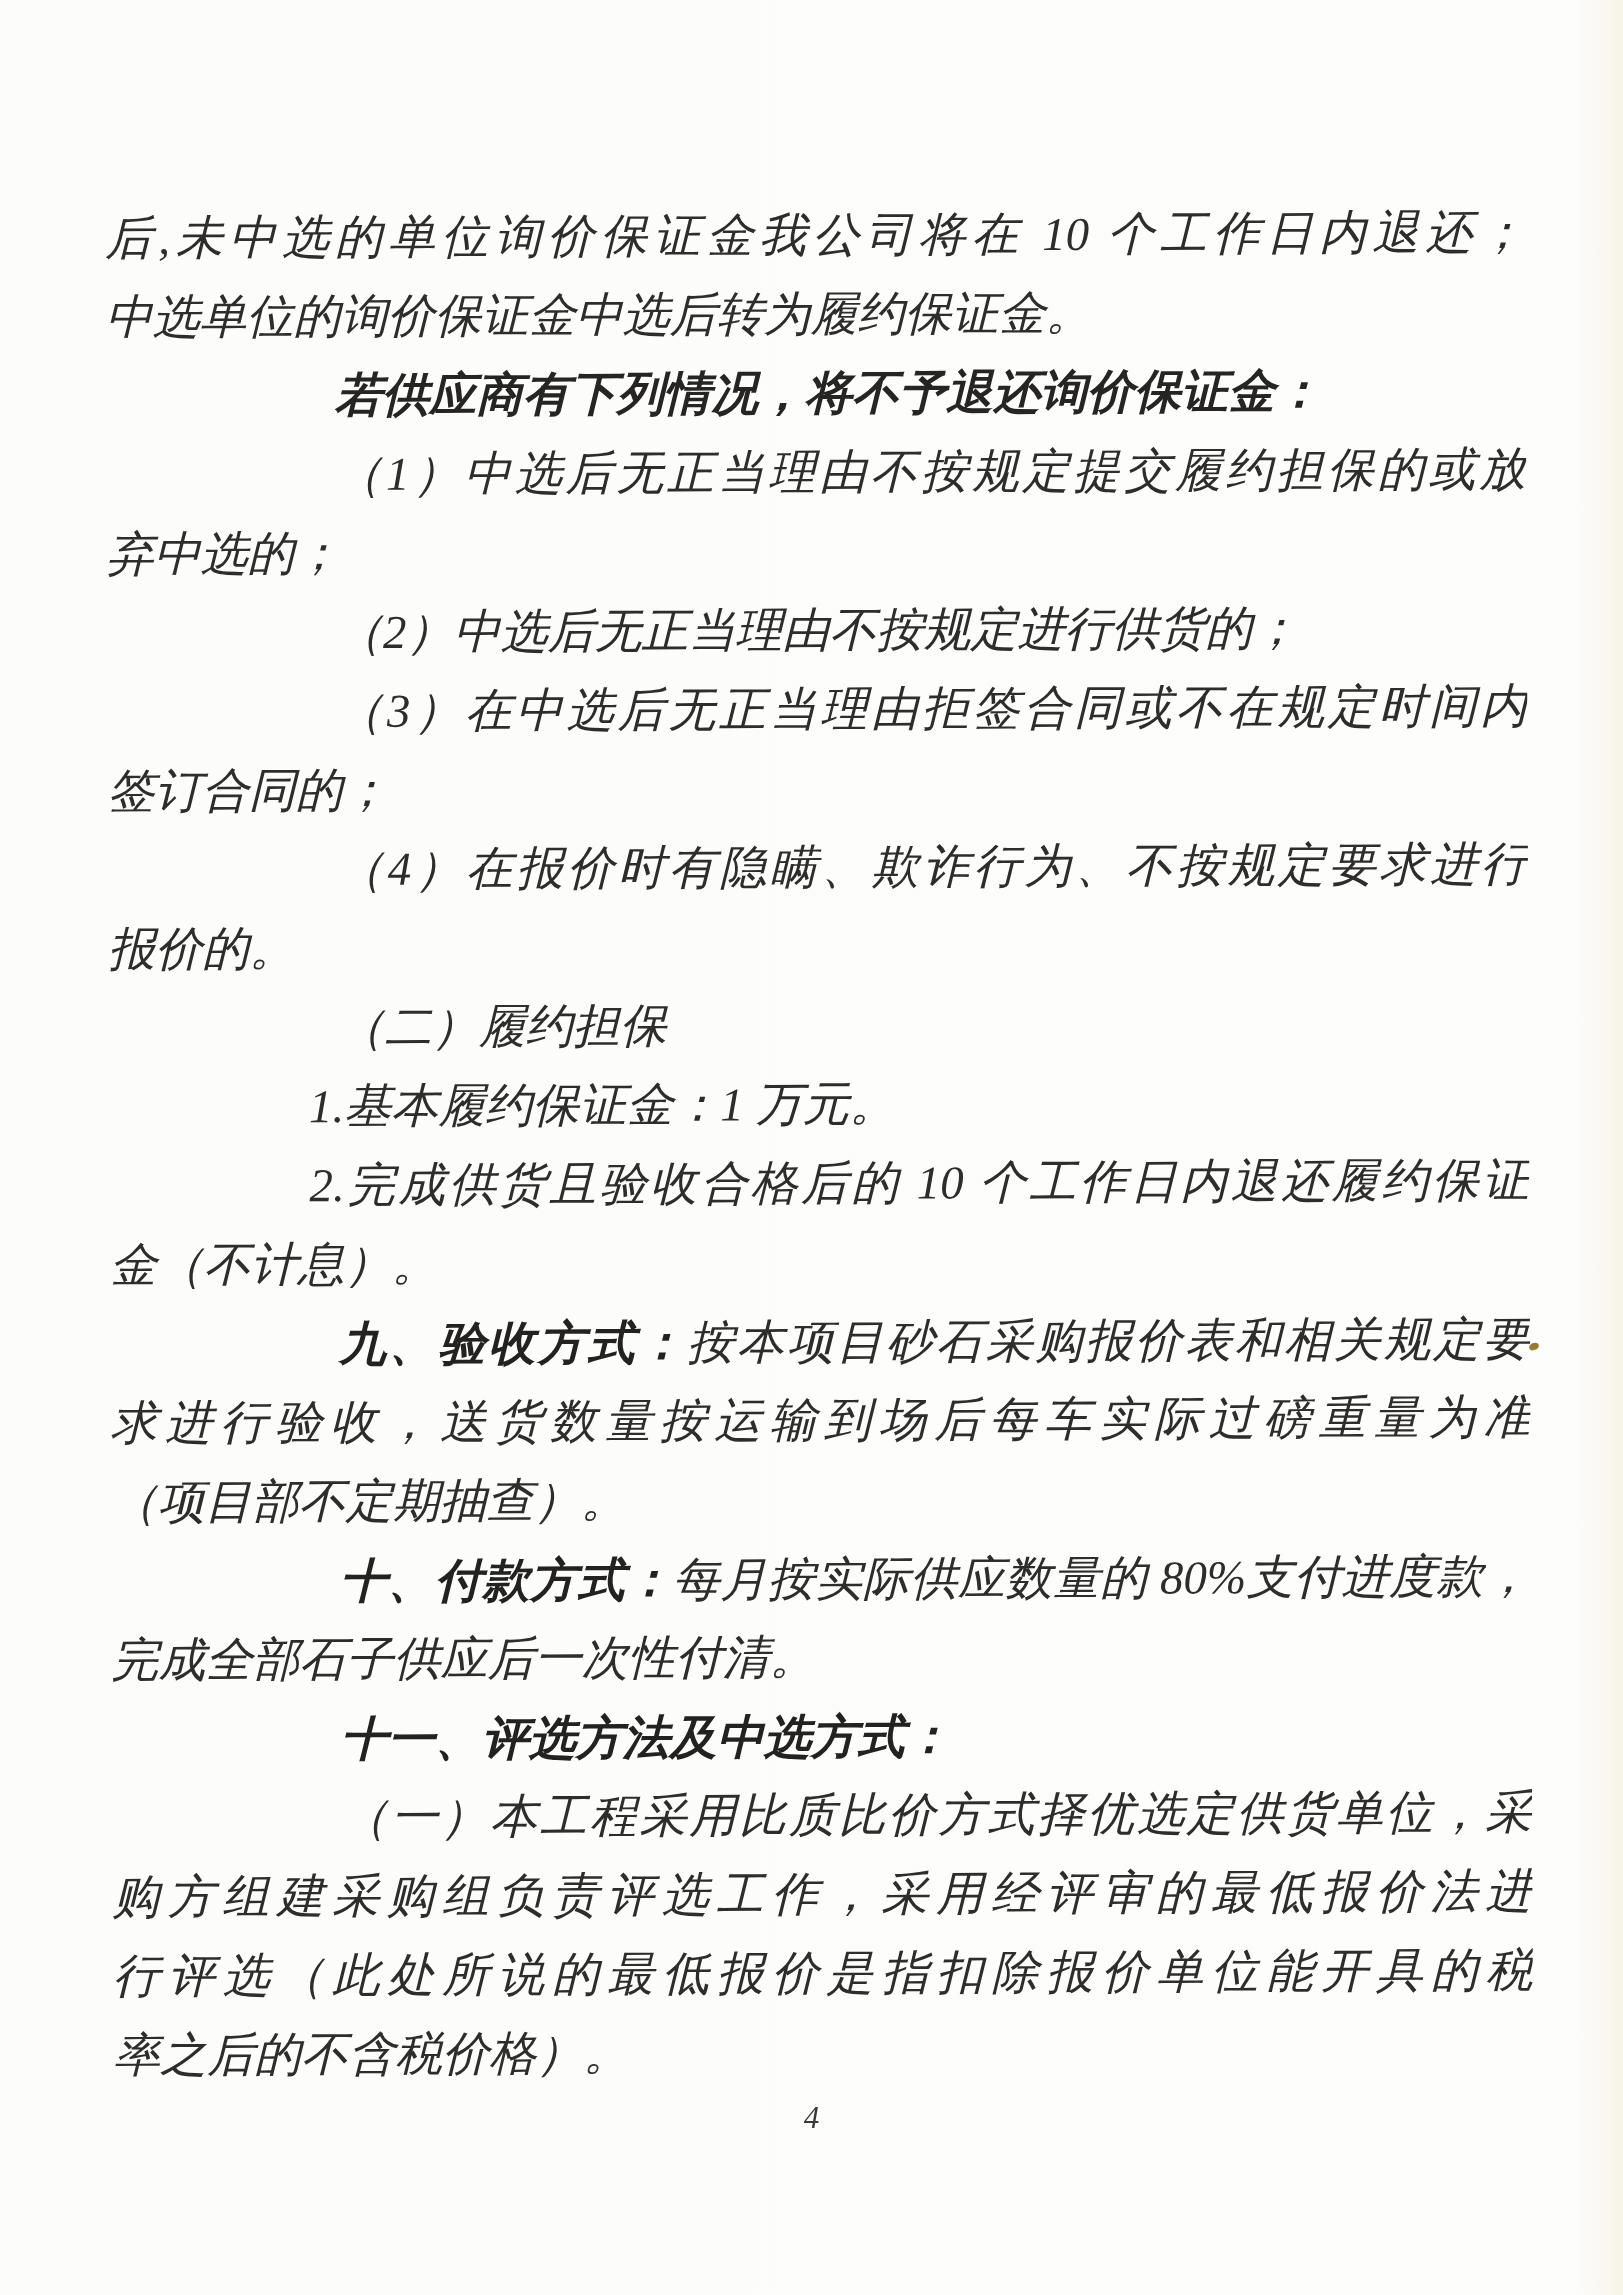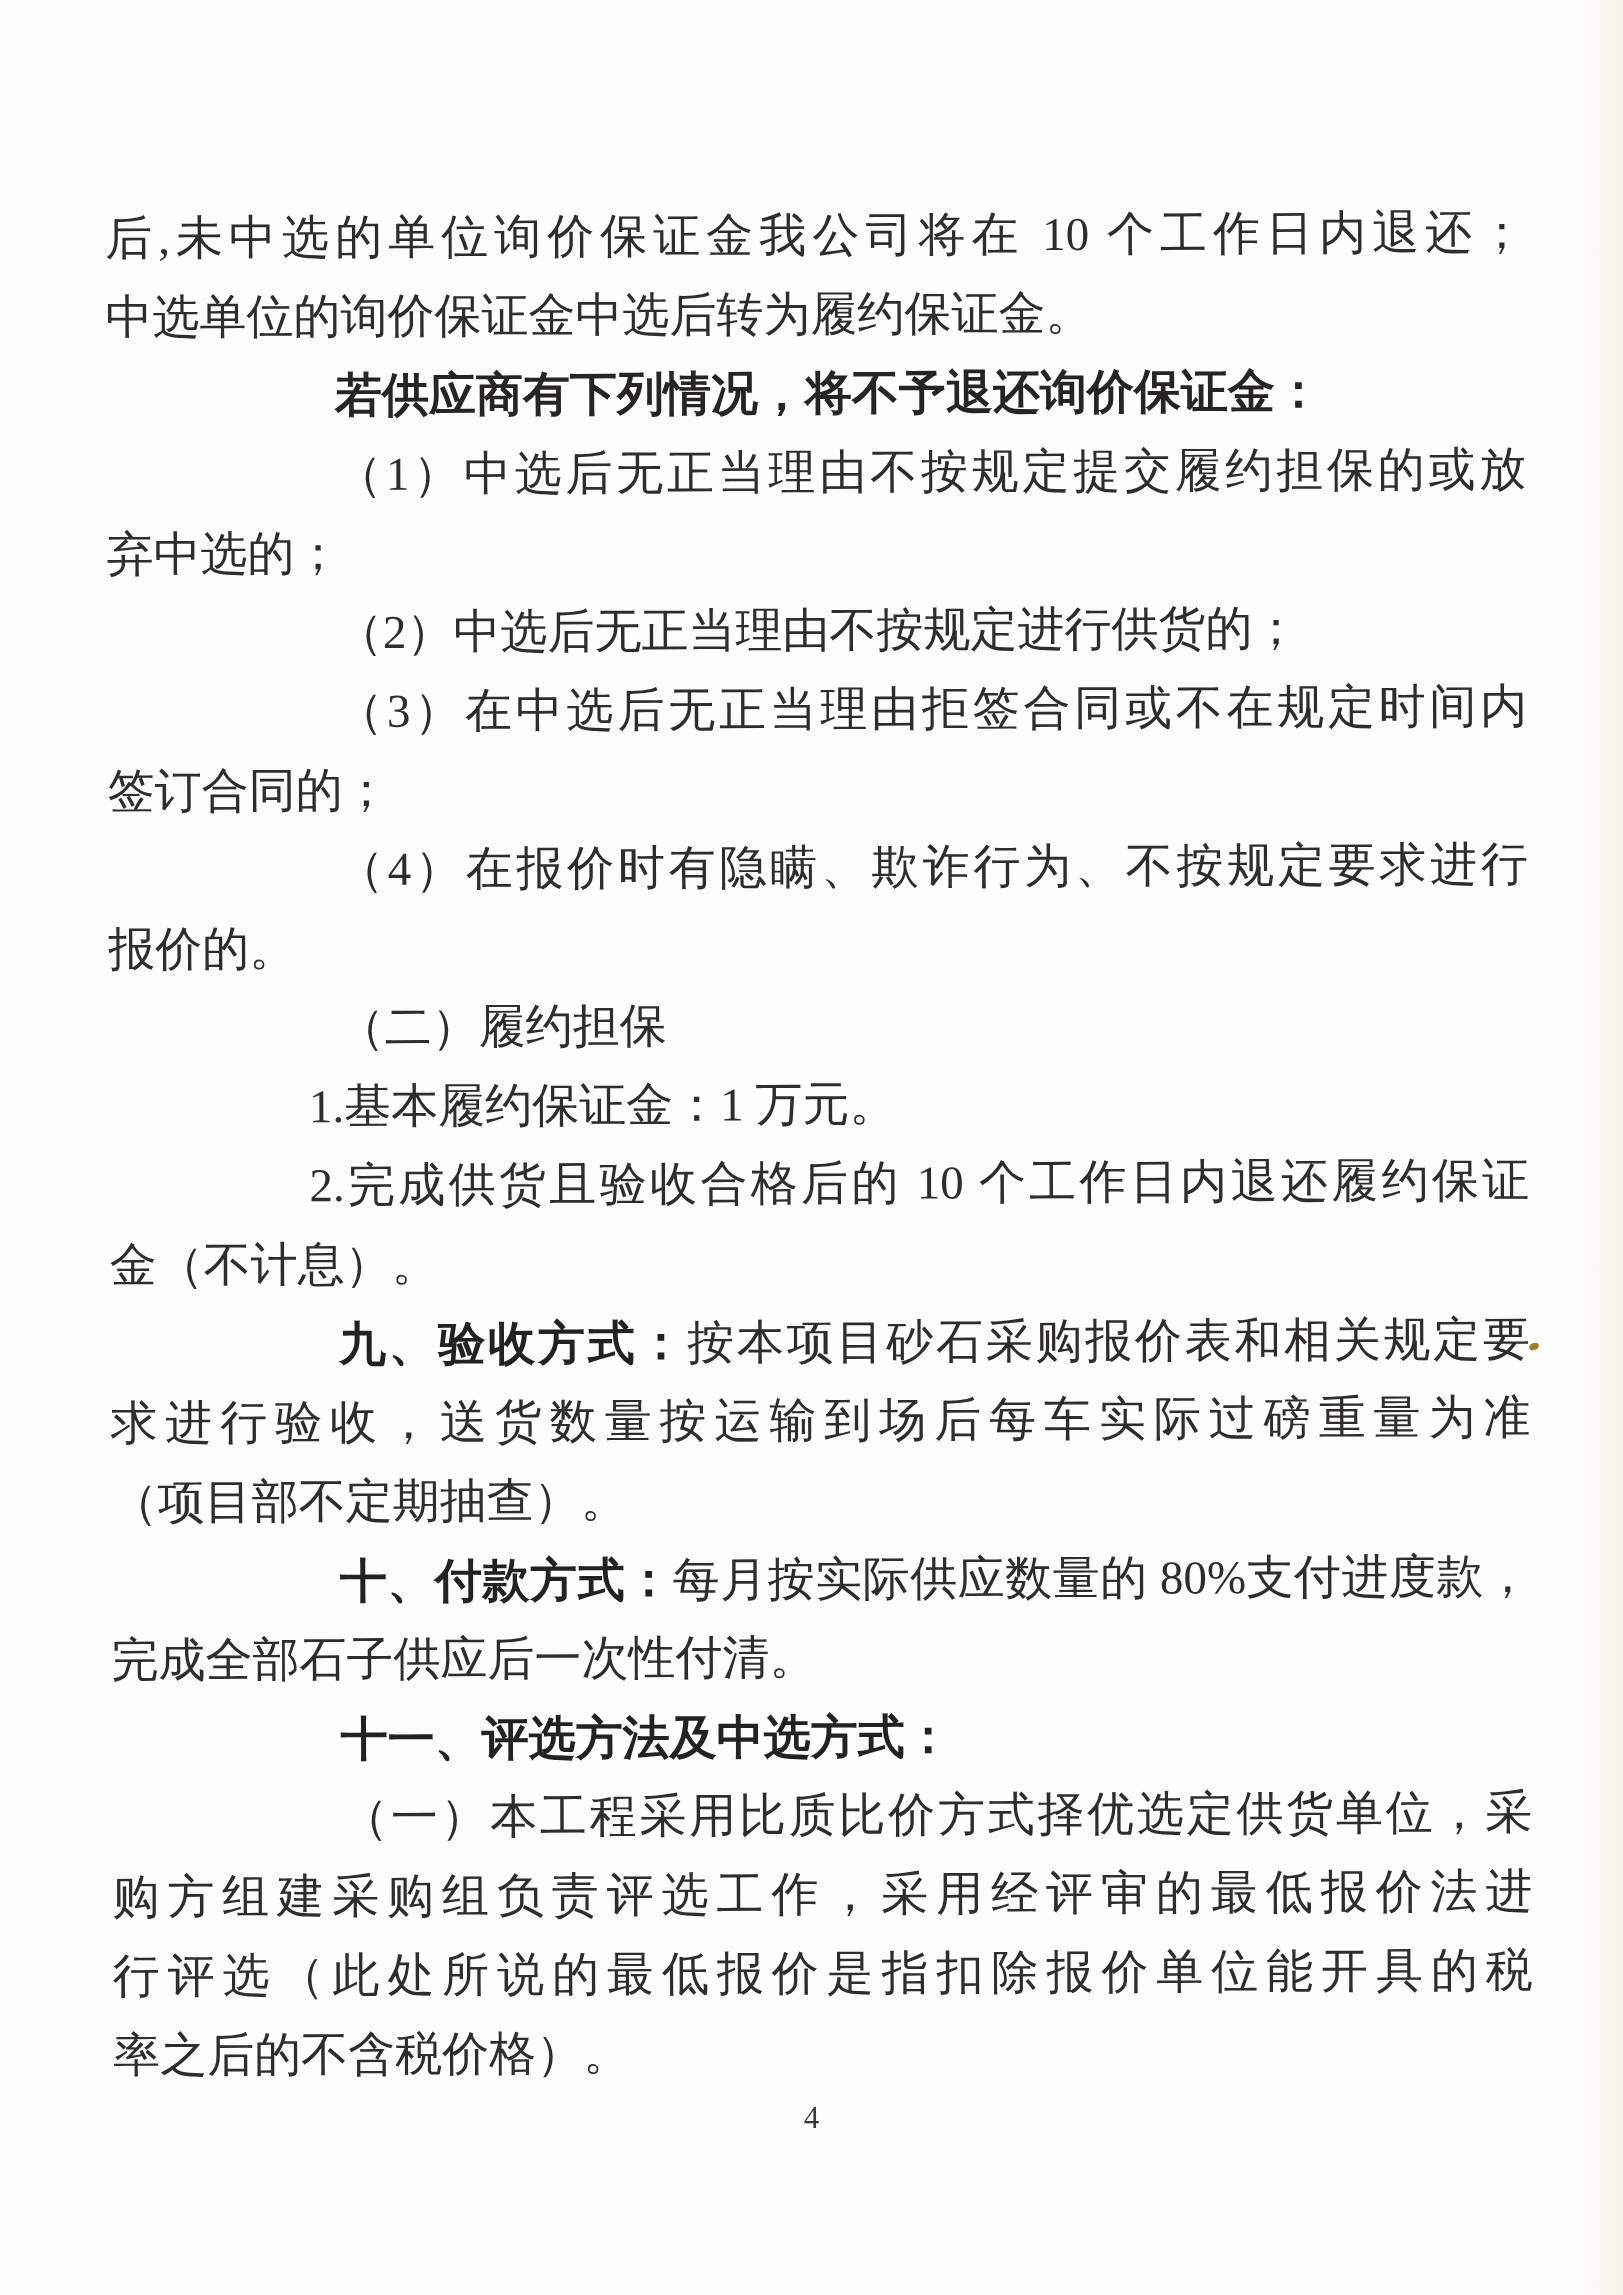--- a/index.html
+++ b/index.html
@@ -6,20 +6,21 @@
   body{
     width:1623px;height:2295px;
     background:#fbfbfa;
     font-family:"Liberation Serif","DejaVu Serif",serif;
     position:relative;
     overflow:hidden;
   }
   .page{
     position:absolute;inset:0;
     background:linear-gradient(90deg,#fcfcfb 0%,#fdfdfc 97%,#f7f4e8 100%);
+    font-style:italic;
   }
   .content{
     position:absolute;
     left:105px;
     width:1420px;
     top:196px;
     transform:rotate(-0.25deg);
     transform-origin:50% 0;
     color:#2e2d2b;
     font-size:47px;

